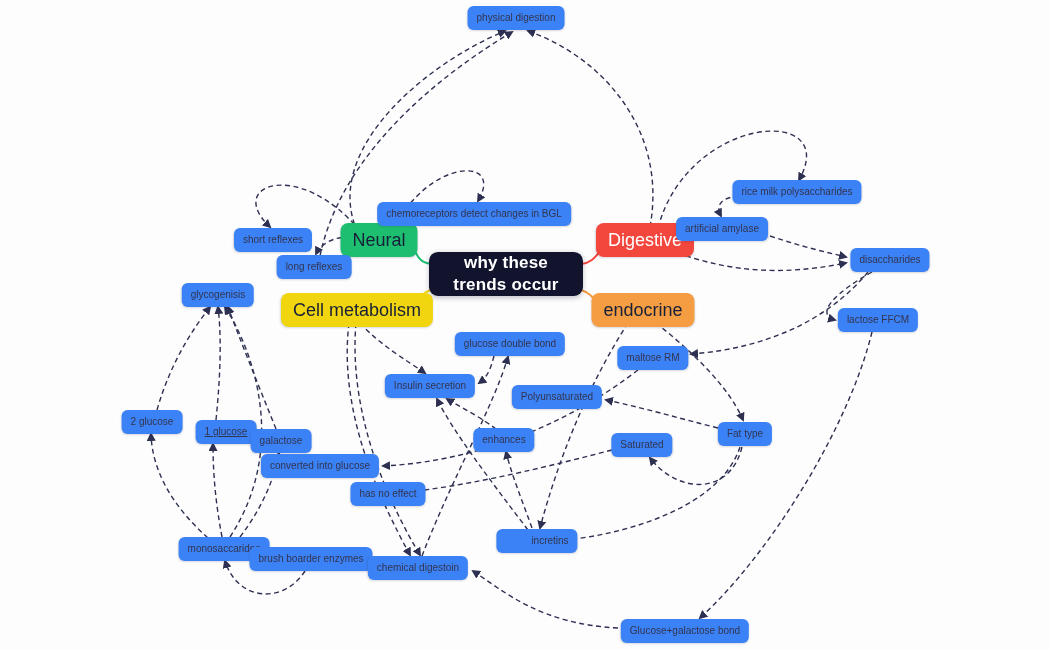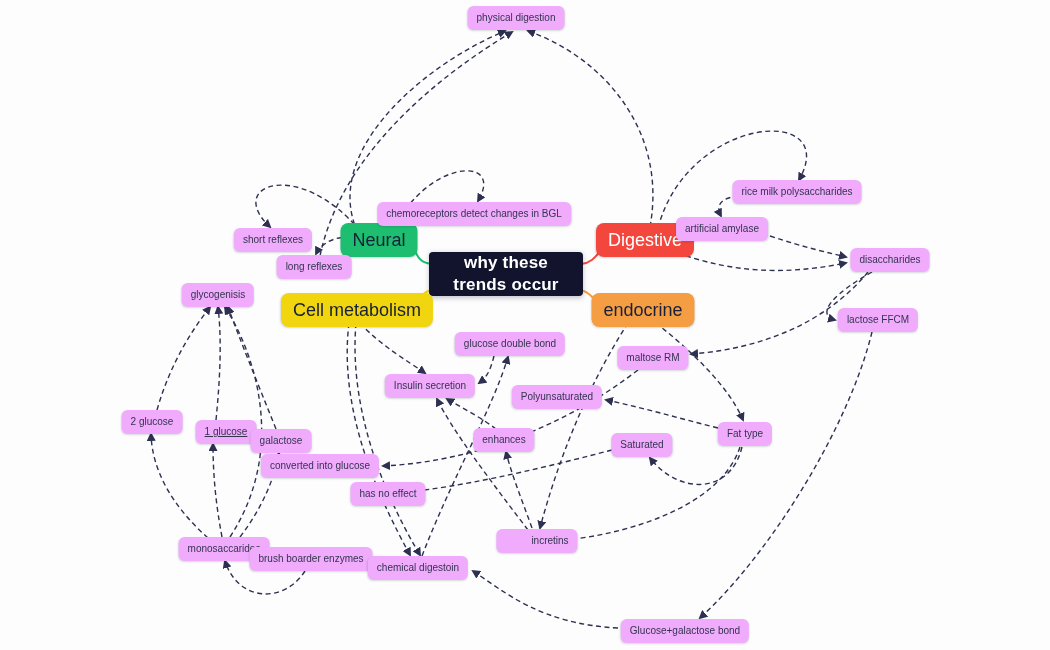--- a/index.html
+++ b/index.html
@@ -4,34 +4,34 @@
 <title>Mind map</title>
 <style>
   html,body { margin:0; padding:0; background:#ffffff; font-family:"Liberation Sans", sans-serif; }
   #canvas { position:relative; width:1050px; height:650px; background:#fdfdfe; overflow:hidden; }
   svg.edges { position:absolute; left:0; top:0; width:1050px; height:650px; }
   path.dashed { fill:none; stroke-width:1.4; stroke-dasharray:5 3.5; }
   path.branchline { fill:none; stroke-width:2; }
   .node {
     position:absolute; transform:translate(-50%,-50%);
     white-space:nowrap; border-radius:6px;
-    background:#f0abfc; color:#33344e;
+    background:#3b82f6; color:#33344e;
     font-size:10px; line-height:1; padding:7px 9px;
     box-shadow:0 1px 2px rgba(40,42,74,0.18);
     cursor:pointer; user-select:none;
   }
   .node.branch {
     font-size:18px; font-weight:500; padding:8px 12px; border-radius:8px; color:#172038;
   }
   .node.branch.light-text { color:#ffffff; }
   .node.root {
     background:#12142e; color:#ffffff;
     font-size:17px; font-weight:700; letter-spacing:.2px;
     width:126px; white-space:normal; text-align:center; line-height:1.3;
-    padding:0 14px; border-radius:4px;
+    padding:0 14px; border-radius:9px;
     box-shadow:0 2px 5px rgba(18,20,46,0.25);
   }
 </style>
 </head>
 <body>
 
 <div id="canvas">
   <svg class="edges" xmlns="http://www.w3.org/2000/svg" viewBox="0 0 1050 650">
     <defs>
       <marker id="arrow" markerUnits="userSpaceOnUse" markerWidth="9" markerHeight="9" refX="7" refY="4.5" orient="auto">

